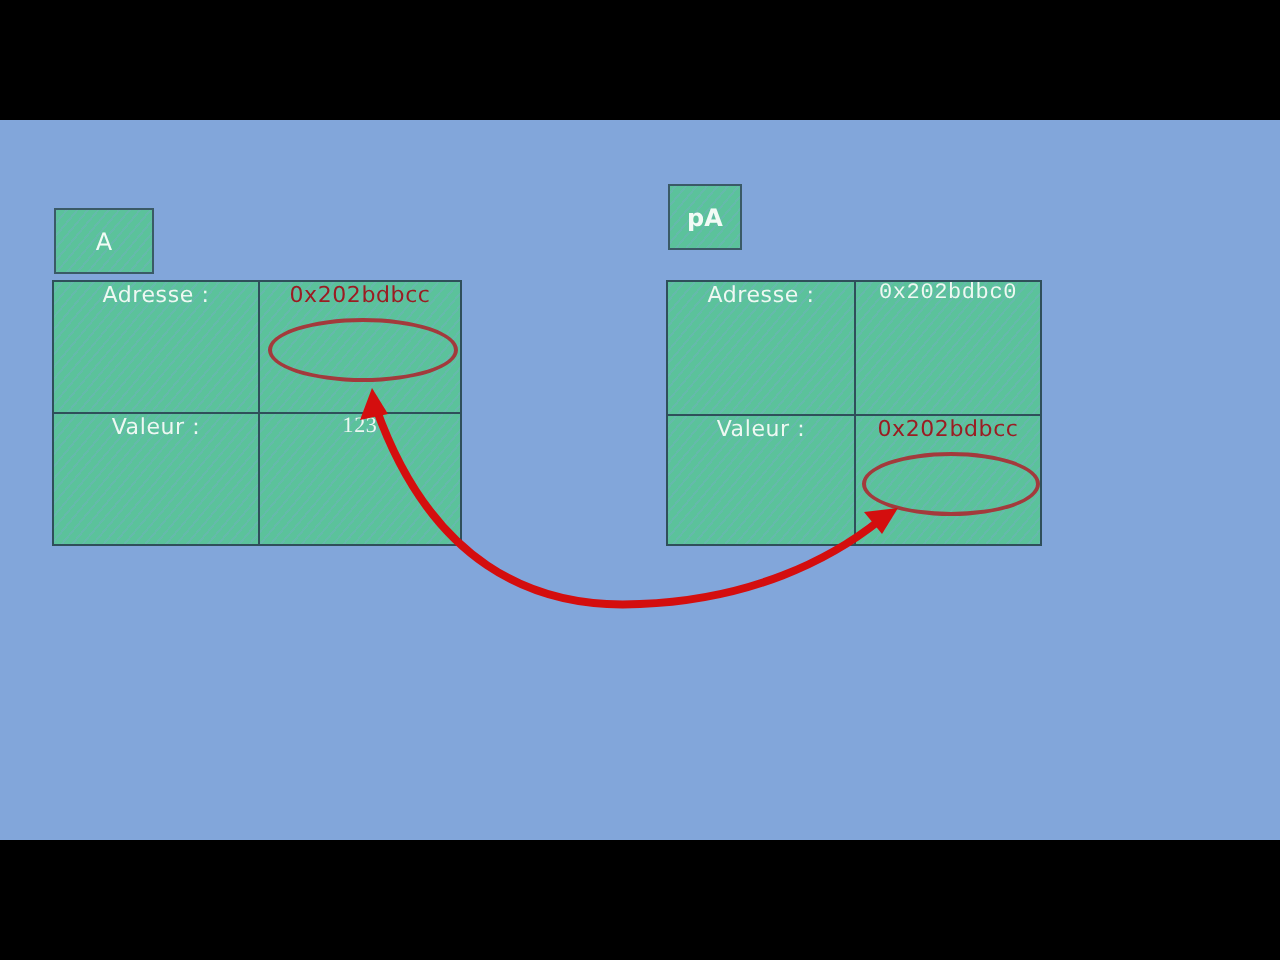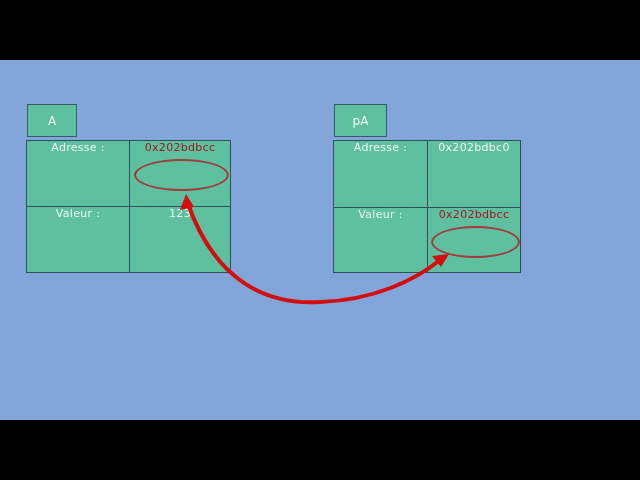--- a/index.html
+++ b/index.html
@@ -43,37 +43,37 @@
     <span>Adresse :</span>
   </div>
   <div class="cell circled" style="left:103px; top:0; width:100px; height:65px;">
     <span>0x202bdbcc</span>
   </div>
   <div class="ellipse" style="left:107px; top:18px; width:95px; height:32px;"></div>
 
   <div class="cell" style="left:0; top:66px; width:102px; height:65px;">
     <span>Valeur :</span>
   </div>
-  <div class="cell" style="left:103px; top:66px; width:100px; height:65px;">
+  <div class="cell" style="left:103px; top:66px; width:100px; height:65px;font-family:Liberation Serif, serif;">
     <span>123</span>
   </div>
 </div>
 
-<div class="label-box hatch" style="left:334px; top:104px; width:53px; height:33px;">
+<div class="label-box hatch" style="left:334px; top:92px; width:37px; height:33px;font-weight:bold;">
   <span>pA</span>
 </div>
 
 <div class="table hatch" style="left:333px; top:140px; width:188px; height:133px;">
   <div class="vline" style="left:93px; top:0; height:131px;"></div>
   <div class="hline" style="left:0; top:66px; width:186px;"></div>
 
   <div class="cell" style="left:0; top:0; width:93px; height:66px;">
     <span>Adresse :</span>
   </div>
-  <div class="cell" style="left:94px; top:0; width:92px; height:66px;">
+  <div class="cell" style="left:94px; top:0; width:92px; height:66px;font-family:Liberation Mono, monospace;">
     <span>0x202bdbc0</span>
   </div>
 
   <div class="cell" style="left:0; top:67px; width:93px; height:64px;">
     <span>Valeur :</span>
   </div>
   <div class="cell circled" style="left:94px; top:67px; width:92px; height:64px;">
     <span>0x202bdbcc</span>
   </div>
   <div class="ellipse" style="left:97px; top:85px; width:89px; height:32px;"></div>

